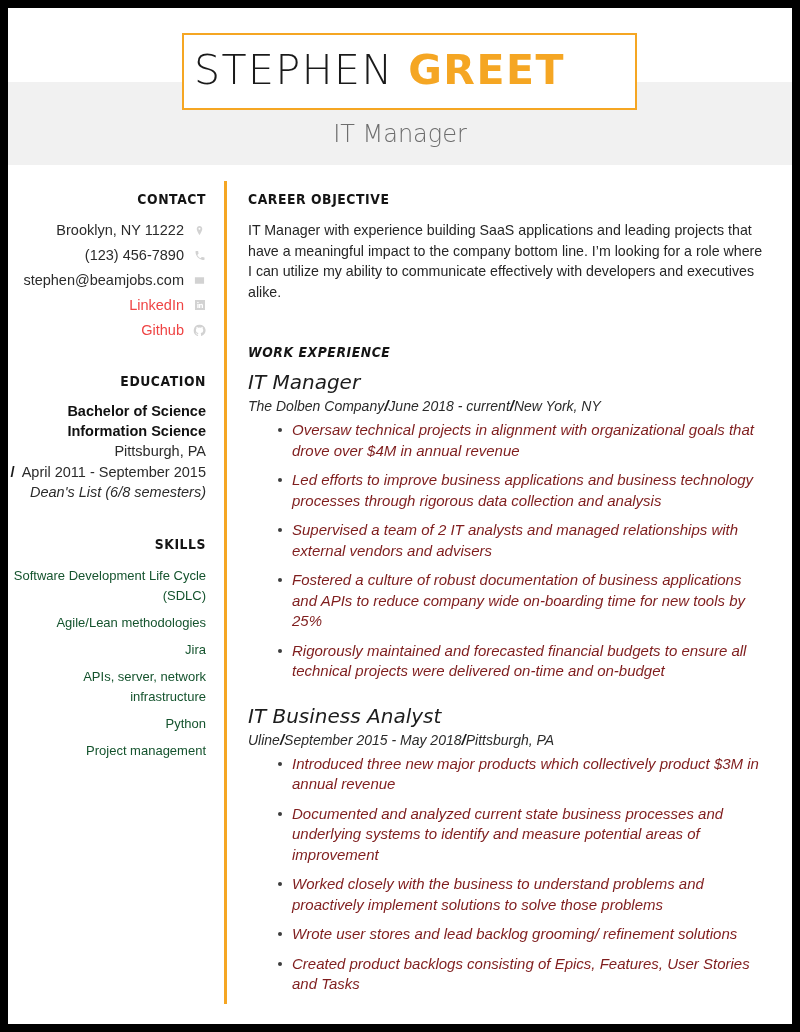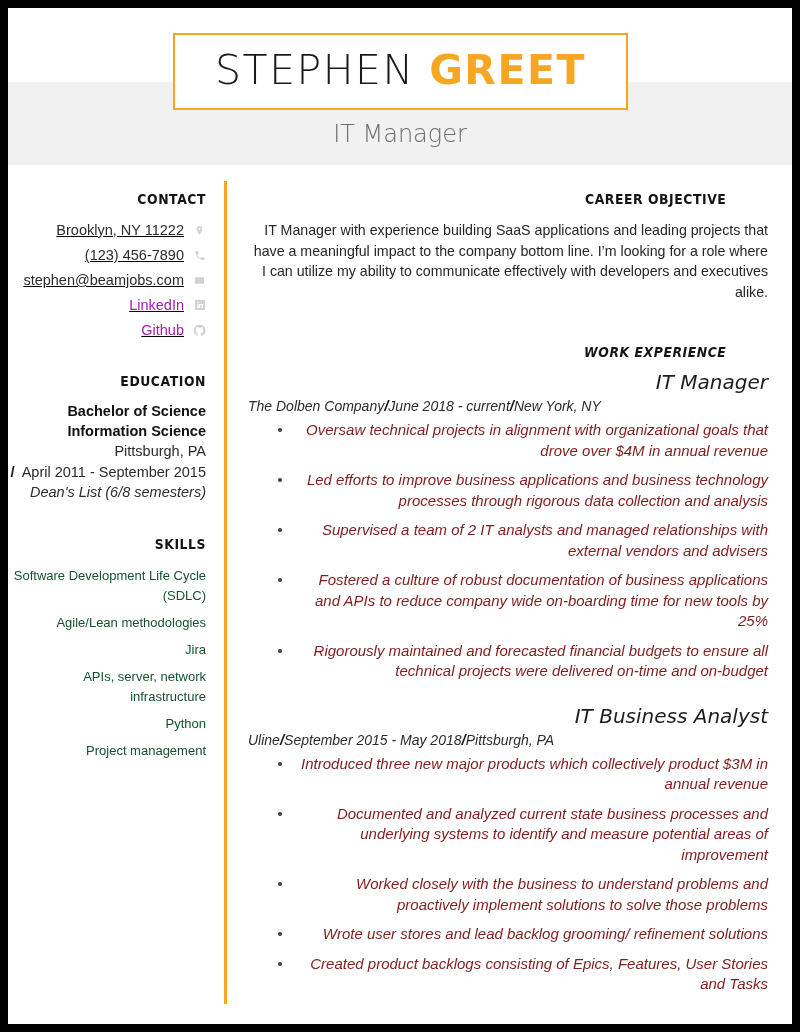--- a/index.html
+++ b/index.html
@@ -23,26 +23,25 @@
     height:157px;
   }
   .gray-band{
     position:absolute;
     left:0;top:74px;
     width:784px;height:83px;
     background:#f1f1f1;
   }
   .name-box{
     position:absolute;
-    left:165px;top:25px;
+    left:174px;top:25px;
     width:455px;
     box-sizing:border-box;
     border:2px solid #f5a623;
     background:#ffffff;
-    text-align:center;
     padding:15px 10px 17px 10px;
   }
   .name-line{
     font-size:41px;
     line-height:1;
     letter-spacing:1.5px;
     white-space:nowrap;
   }
   .name-first{
     color:#1a1a1a;
@@ -82,49 +81,48 @@
     background:#f5a623;
     margin-top:-10px;
     margin-bottom:0px;
     align-self:stretch;
   }
   .col-right{
     flex:1;
     box-sizing:border-box;
     padding-left:21px;
     padding-right:24px;
-    text-align:right;
   }
 
   
   .sec-head{
     font-size:13.5px;
     font-weight:bold;
     letter-spacing:0.6px;
     color:#141414;
     text-transform:uppercase;
     font-family:"DejaVu Sans", sans-serif;
     transform:scaleX(0.92);
   }
   .col-left .sec-head{ transform-origin:right center; }
   .col-right .sec-head{ transform-origin:left center; }
 
   
-  .contact-list{ margin-top:14px;text-decoration:underline; }
+  .contact-list{ margin-top:14px; }
   .contact-row{
     display:flex;
     align-items:center;
     justify-content:flex-end;
     gap:9px;
     margin-bottom:7px;
     font-size:14.5px;
     color:#2b2b2b;
   }
   .contact-row .c-text{ line-height:18px; }
-  .contact-row.link .c-text{ color:#a21caf; }
+  .contact-row.link .c-text{ color:#ef4444; }
   .ico{
     width:13px;height:15px;
     display:inline-flex;
     align-items:center;justify-content:center;
     flex:0 0 13px;
   }
   .ico svg{ display:block; fill:#d2d2d2; }
 
   .block{ margin-top:34px; }
   .edu-line{

